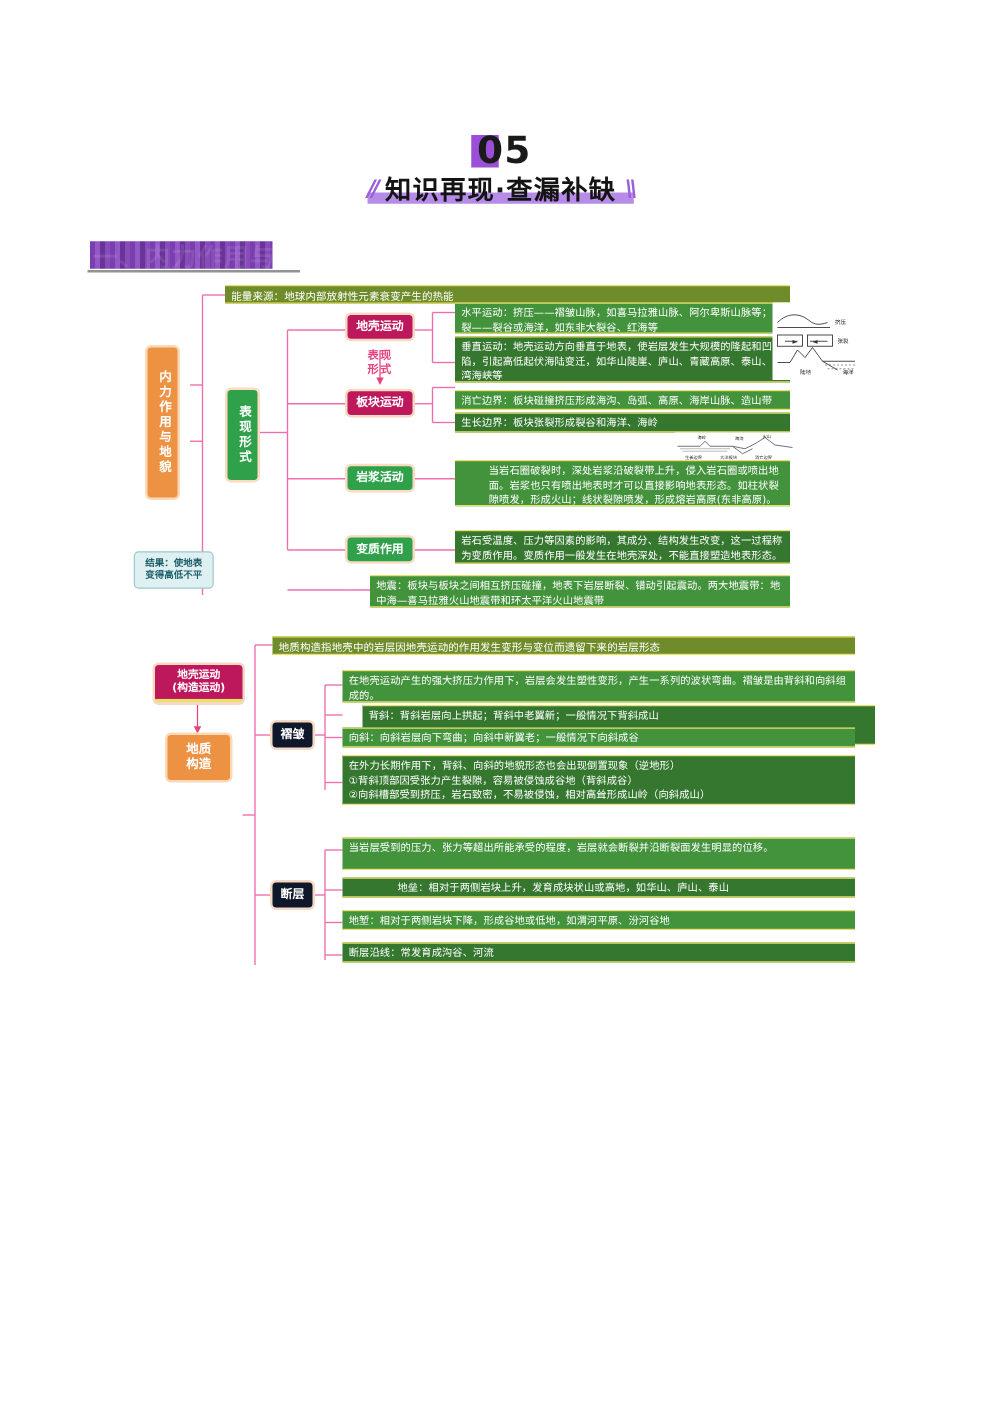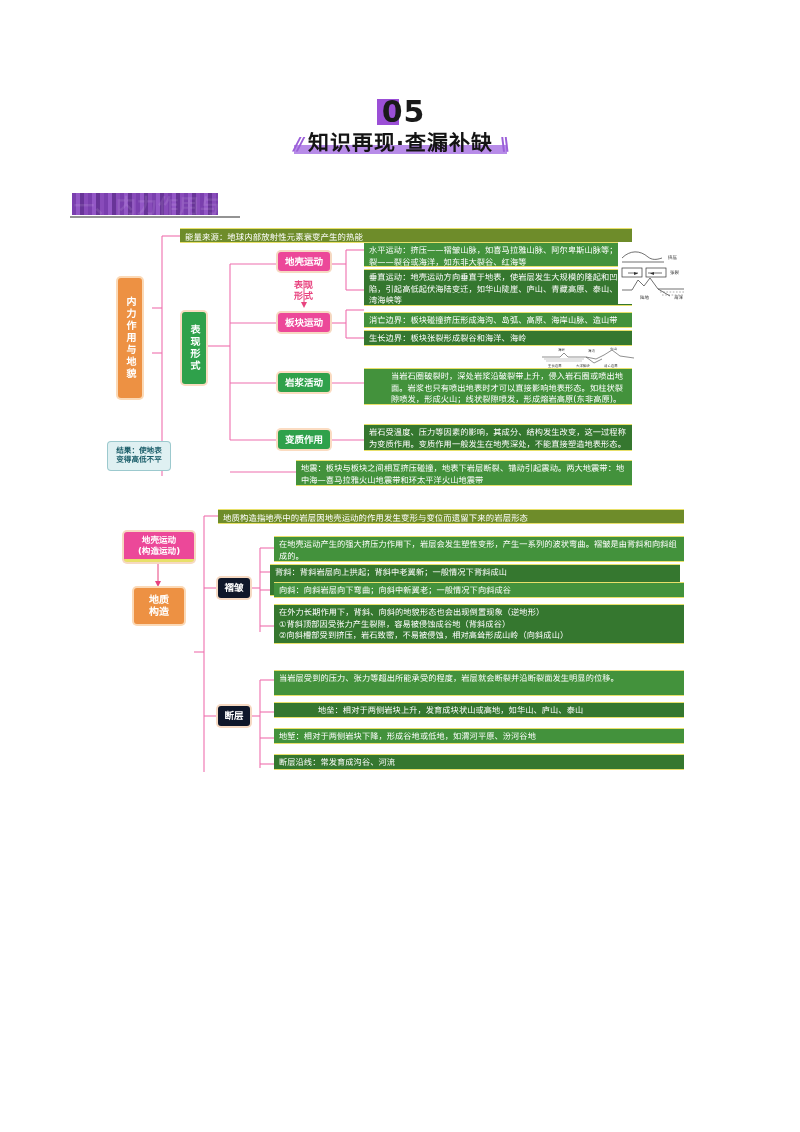--- a/index.html
+++ b/index.html
@@ -18,21 +18,21 @@
 
   
   .banner{
     position:absolute;
     left:258px; top:93px;
     width:285px; height:80px;
     background:#ffffff;
     display:flex;
     flex-direction:column;
     align-items:center;
-    justify-content:flex-start;
+    justify-content:center;
   }
   .banner-num-wrap{
     position:relative;
     height:38px;
     display:flex;
     align-items:center;
     justify-content:center;
     width:100%;
   }
   .banner-chip{
@@ -136,21 +136,21 @@
     align-items:center;
     justify-content:center;
     text-align:center;
     color:#ffffff;
     font-weight:700;
     border-radius:3px;
     line-height:1.18;
     box-shadow:0 0 0 1px rgba(0,0,0,.06);
   }
   .node.orange{ background:#ED9143; box-shadow:0 0 0 2px #FBD9B6; }
-  .node.teal  { background:#ec4899; box-shadow:0 0 0 2px #F6D9C2; }
+  .node.teal  { background:#be185d; box-shadow:0 0 0 2px #F6D9C2; }
   .node.green { background:#2FA14B; box-shadow:0 0 0 2px #FBDCC2; }
   .node.grass { background:#0f172a; box-shadow:0 0 0 2px #F6D9C2; }
   .node.lightteal{ background:#2C8578; box-shadow:0 0 0 2px #E9E2A0; }
 
   .node.vertical{
     writing-mode:vertical-rl;
     text-orientation:upright;
     letter-spacing:2px;
   }
 
@@ -372,21 +372,21 @@
 
     <div class="node orange" style="left:16px; top:78px; width:50px; height:36px; font-size:10px; white-space:pre-line;">地质
 构造</div>
 
     <div class="node grass" style="left:100px; top:68px; width:32px; height:20px; font-size:9.5px;">褶皱</div>
     <div class="node grass" style="left:100px; top:196px; width:32px; height:20px; font-size:9.5px;">断层</div>
 
     <div class="tbox olive" style="left:100px; top:-1px; width:466px; height:15px; font-size:8.4px; line-height:13px;">地质构造指地壳中的岩层因地壳运动的作用发生变形与变位而遗留下来的岩层形态</div>
 
     <div class="tbox mid" style="left:156px; top:26px; width:410px; height:26px;">在地壳运动产生的强大挤压力作用下，岩层会发生塑性变形，产生一系列的波状弯曲。褶皱是由背斜和向斜组成的。</div>
-    <div class="tbox deep" style="left:152px; top:54px; width:410px; height:32px;">背斜：背斜岩层向上拱起；背斜中老翼新；一般情况下背斜成山</div>
+    <div class="tbox deep" style="left:172px; top:54px; width:410px; height:32px;">背斜：背斜岩层向上拱起；背斜中老翼新；一般情况下背斜成山</div>
     <div class="tbox mid" style="left:156px; top:72px; width:410px; height:16px;">向斜：向斜岩层向下弯曲；向斜中新翼老；一般情况下向斜成谷</div>
     <div class="tbox deep" style="left:156px; top:94px; width:410px; height:40px; white-space:pre-line;">在外力长期作用下，背斜、向斜的地貌形态也会出现倒置现象（逆地形）
 ①背斜顶部因受张力产生裂隙，容易被侵蚀成谷地（背斜成谷）
 ②向斜槽部受到挤压，岩石致密，不易被侵蚀，相对高耸形成山岭（向斜成山）</div>
 
     <div class="tbox mid" style="left:156px; top:160px; width:410px; height:26px;">当岩层受到的压力、张力等超出所能承受的程度，岩层就会断裂并沿断裂面发生明显的位移。</div>
     <div class="tbox deep" style="left:156px; top:192px; width:410px; height:16px;padding-left:44px;">地垒：相对于两侧岩块上升，发育成块状山或高地，如华山、庐山、泰山</div>
     <div class="tbox mid" style="left:156px; top:218px; width:410px; height:16px;">地堑：相对于两侧岩块下降，形成谷地或低地，如渭河平原、汾河谷地</div>
     <div class="tbox deep" style="left:156px; top:244px; width:410px; height:16px;">断层沿线：常发育成沟谷、河流</div>
   </div>

